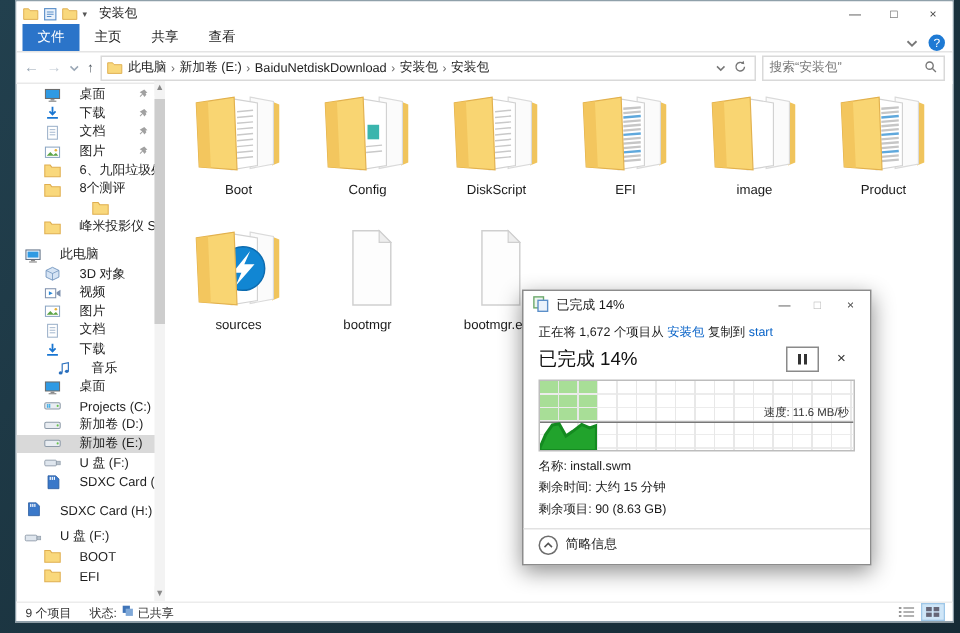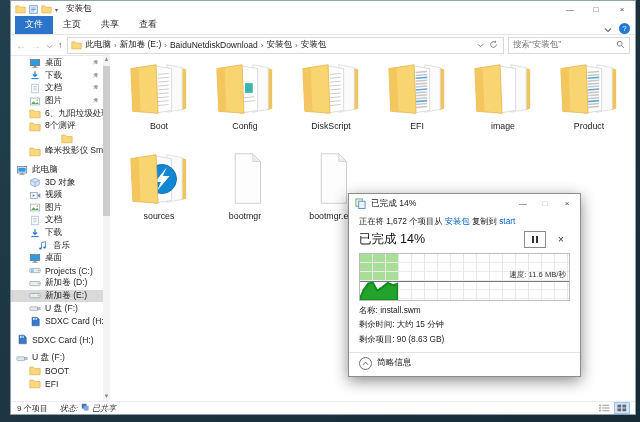--- a/index.html
+++ b/index.html
@@ -31,42 +31,42 @@
     font-size:8.5px;color:#222;padding:0 3px;overflow:hidden;white-space:nowrap;}
   .crumbbox .sep{color:#666;padding:0 2px;font-size:8px;}
   .crumb{padding:0 1px;}
   .crumb-icons{margin-left:auto;display:flex;align-items:center;gap:5px;padding-right:2px;}
   .searchbox{width:112px;height:15px;border:1px solid #d9d9d9;display:flex;align-items:center;
     justify-content:space-between;font-size:8.5px;color:#777;padding:0 4px;white-space:nowrap;overflow:hidden;}
   
   .content{position:absolute;top:53px;bottom:13px;left:0;right:0;display:flex;overflow:hidden;}
   .sidebar{width:99px;position:relative;overflow:hidden;padding-top:3px;box-sizing:border-box;flex:none;}
   .srow{height:12.6px;display:flex;align-items:center;font-size:8.6px;color:#1f1f1f;
-    white-space:nowrap;overflow:hidden;padding-right:2px;}
+    white-space:nowrap;overflow:hidden;padding-right:2px;gap:8px;}
   .srow .icon{flex:none;margin-right:4px;display:flex;}
   .srow .icon svg{width:12px;height:11px;display:block;}
   .srow.sel{background:#d9d9d9;}
   .srow.gap{margin-top:6px;}
   .srow .pin{margin-left:auto;margin-right:9px;flex:none;opacity:.8;}
   .sscroll{position:absolute;right:0;top:0;bottom:0;width:7px;background:#f3f3f3;}
   .sthumb{position:absolute;right:0;top:12px;width:7px;height:150px;background:#cdcdcd;}
   .sarrow{position:absolute;right:0;width:7px;height:10px;color:#8a8a8a;font-size:6px;
     display:flex;align-items:center;justify-content:center;background:#f3f3f3;z-index:2;}
   .sarrow.up{top:0;} .sarrow.down{bottom:0;}
   .main{flex:1;padding:6px 0 0 6px;display:flex;flex-wrap:wrap;align-content:flex-start;background:#fff;}
   .file-item{width:86px;height:90px;display:flex;flex-direction:column;align-items:center;}
   .file-item .big{width:66px;height:58px;}
   .file-item .big svg{width:66px;height:58px;display:block;}
   .file-item .flabel{font-size:8.8px;color:#1b1b1b;margin-top:3px;max-width:84px;
     white-space:nowrap;overflow:hidden;text-align:center;}
   
   .statusbar{position:absolute;left:0;right:0;bottom:0;height:13px;border-top:1px solid #ececec;
     display:flex;align-items:center;font-size:8px;color:#333;padding:0 6px;background:#fff;box-sizing:border-box;}
   .status-left{display:flex;align-items:center;gap:12px;}
-  .status-state{display:flex;gap:3px;font-style:italic;}
+  .status-state{display:flex;gap:3px;}
   .viewbtns{margin-left:auto;display:flex;gap:4px;align-items:center;}
   .viewbtn{width:14px;height:10px;display:flex;align-items:center;justify-content:center;}
   .viewbtn.sel{background:#cfe6f8;outline:1px solid #9ec7e8;}
   
   .dialog{position:absolute;left:348px;top:193px;width:231px;background:#fff;border:1px solid #8c8c8c;
     box-shadow:0 4px 14px rgba(0,0,0,.45);z-index:10;}
   .dlg-titlebar{height:19px;display:flex;align-items:center;padding-left:6px;position:relative;}
   .dlg-title{font-size:8.6px;color:#1a1a1a;margin-left:5px;}
   .dlg-caption{position:absolute;right:2px;top:0;height:19px;display:flex;}
   .dlg-cap{width:22px;height:19px;display:flex;align-items:center;justify-content:center;font-size:8px;color:#444;}

